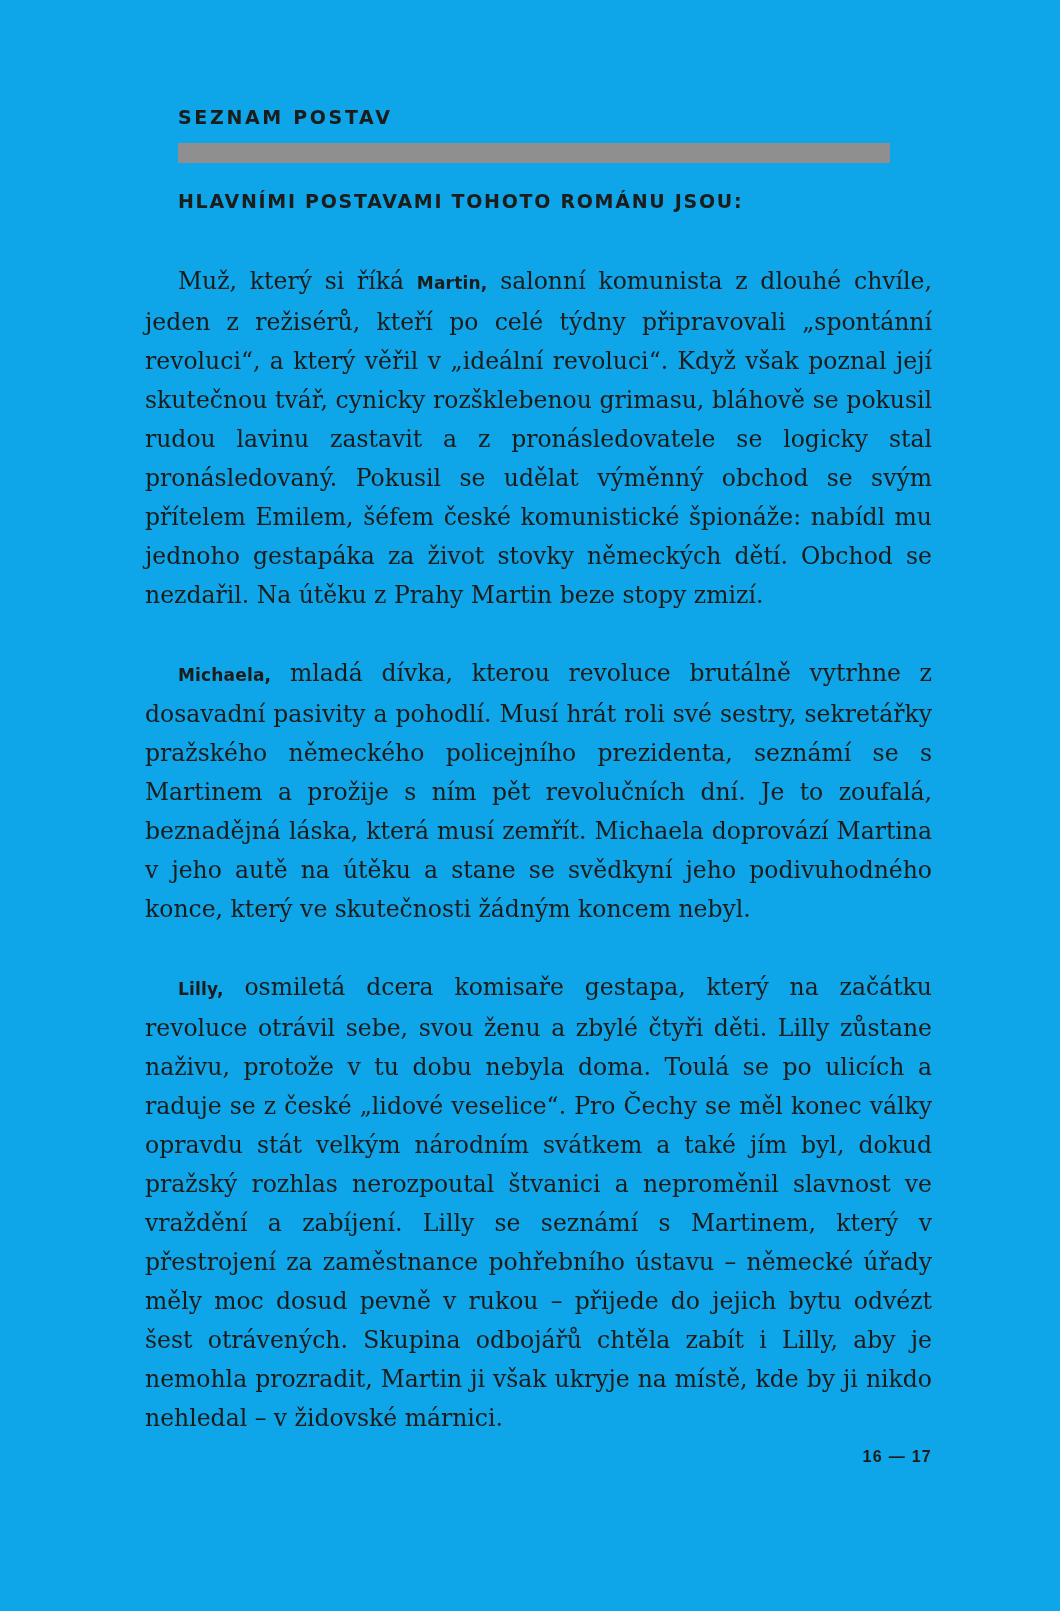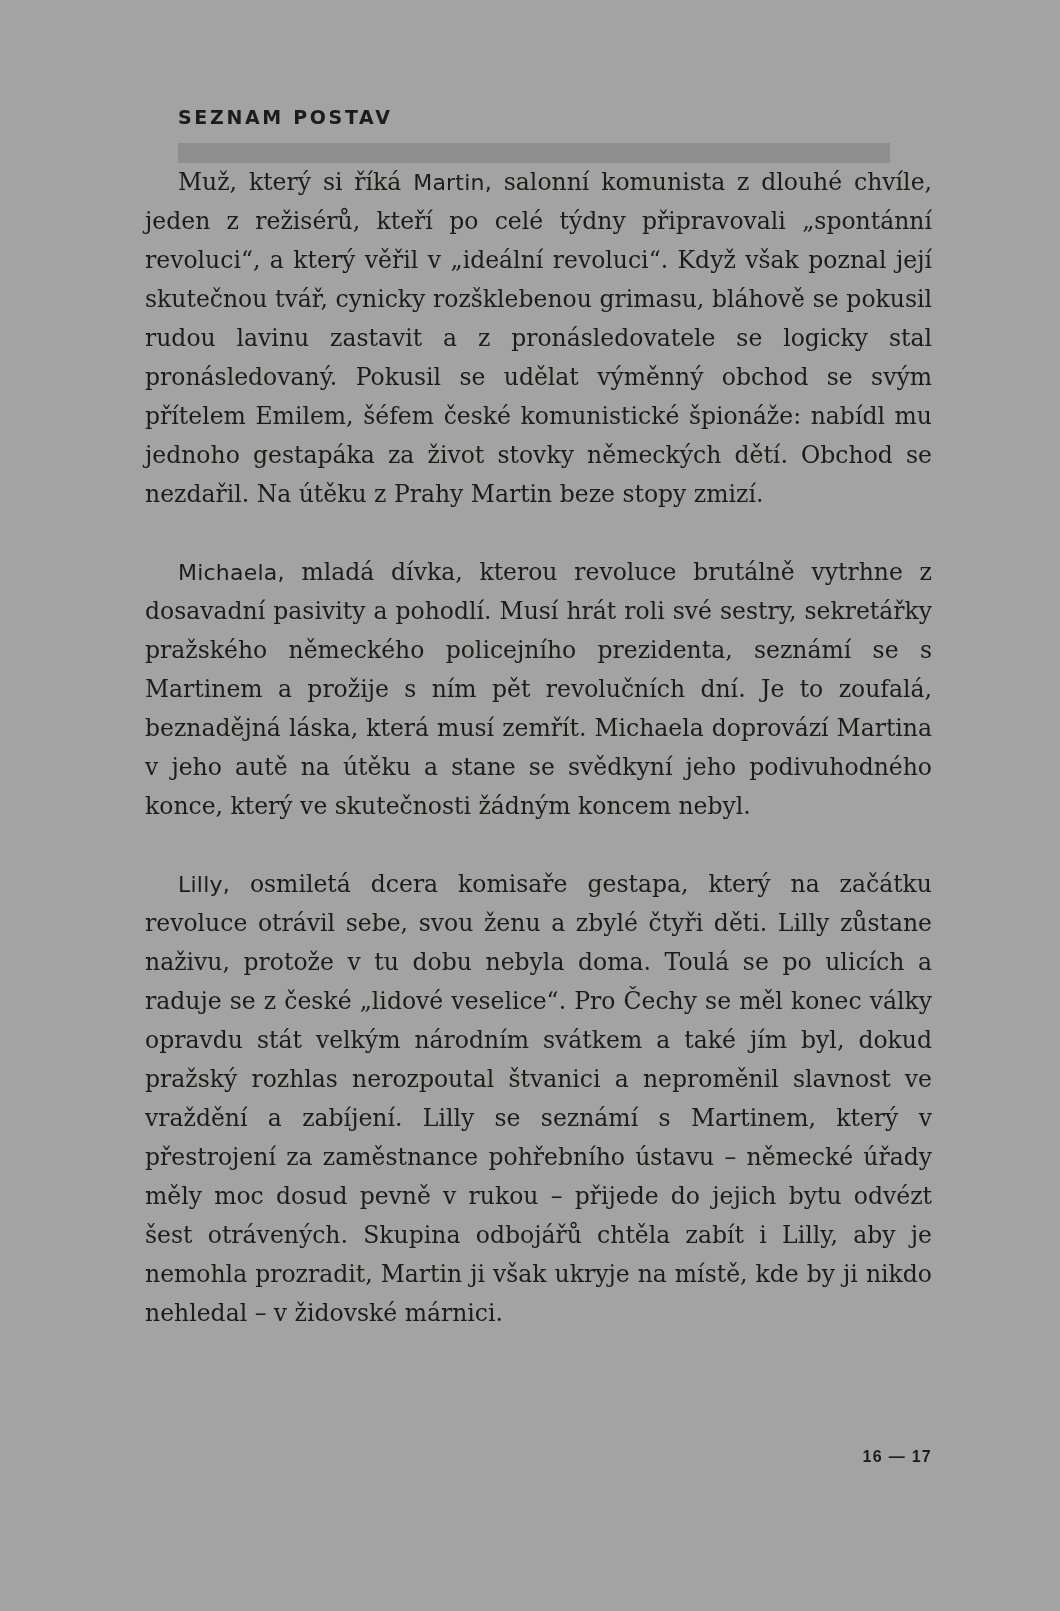--- a/index.html
+++ b/index.html
@@ -4,21 +4,21 @@
 <style>
   html, body {
     margin: 0;
     padding: 0;
     background: #ffffff;
   }
   .page {
     position: relative;
     width: 1060px;
     height: 1611px;
-    background: #a3a3a3;
+    background: #0ea5e9;
     box-sizing: border-box;
     padding: 106px 128px 0 145px;
     font-family: "DejaVu Serif", serif;
     color: #1c1c1b;
     overflow: hidden;
   }
   .header-title {
     font-family: "DejaVu Sans", sans-serif;
     font-weight: 700;
     font-size: 19px;
@@ -43,22 +43,22 @@
   .body-text p.para {
     font-size: 23.5px;
     line-height: 39px;
     text-align: justify;
     text-indent: 33px;
     margin: 0 0 39px 0;
     color: #1c1c1b;
   }
   .character-name {
     font-family: "DejaVu Sans", sans-serif;
-    font-weight: 400;
-    font-size: 22px;
+    font-weight: 700;
+    font-size: 17px;
     letter-spacing: 0.01em;
   }
   .page-number {
     position: absolute;
     right: 128px;
     bottom: 145px;
     font-family: Liberation Sans, sans-serif;
     font-weight: 700;
     font-size: 16px;
     letter-spacing: 0.08em;
@@ -67,20 +67,21 @@
 </style>
 </head>
 <body>
 
 <div class="page">
 
   <h1 class="header-title">SEZNAM POSTAV</h1>
 
   <div class="divider-bar" style="background: rgb(143, 143, 143);"></div>
 
+  <h2 class="subheading">HLAVNÍMI POSTAVAMI TOHOTO ROMÁNU JSOU:</h2>
 
   <div class="body-text">
 
     <p class="para"><span>Muž, který si říká </span><span class="character-name">Martin,</span><span> salonní komunista z dlouhé chvíle, jeden z režisérů, kteří po celé týdny připravovali „spontánní revoluci“, a který věřil v „ideální revoluci“. Když však poznal její skutečnou tvář, cynicky rozšklebenou grimasu, bláhově se pokusil rudou lavinu zastavit a z pronásledovatele se logicky stal pronásledovaný. Pokusil se udělat výměnný obchod se svým přítelem Emilem, šéfem české komunistické špionáže: nabídl mu jednoho gestapáka za život stovky německých dětí. Obchod se nezdařil. Na útěku z Prahy Martin beze stopy zmizí.</span></p>
 
     <p class="para"><span></span><span class="character-name">Michaela,</span><span> mladá dívka, kterou revoluce brutálně vytrhne z dosavadní pasivity a pohodlí. Musí hrát roli své sestry, sekretářky pražského německého policejního prezidenta, seznámí se s Martinem a prožije s ním pět revolučních dní. Je to zoufalá, beznadějná láska, která musí zemřít. Michaela doprovází Martina v jeho autě na útěku a stane se svědkyní jeho podivuhodného konce, který ve skutečnosti žádným koncem nebyl.</span></p>
 
     <p class="para"><span></span><span class="character-name">Lilly,</span><span> osmiletá dcera komisaře gestapa, který na začátku revoluce otrávil sebe, svou ženu a zbylé čtyři děti. Lilly zůstane naživu, protože v tu dobu nebyla doma. Toulá se po ulicích a raduje se z české „lidové veselice“. Pro Čechy se měl konec války opravdu stát velkým národním svátkem a také jím byl, dokud pražský rozhlas nerozpoutal štvanici a neproměnil slavnost ve vraždění a zabíjení. Lilly se seznámí s Martinem, který v přestrojení za zaměstnance pohřebního ústavu – německé úřady měly moc dosud pevně v rukou – přijede do jejich bytu odvézt šest otrávených. Skupina odbojářů chtěla zabít i Lilly, aby je nemohla prozradit, Martin ji však ukryje na místě, kde by ji nikdo nehledal – v židovské márnici.</span></p>
 
   </div>

